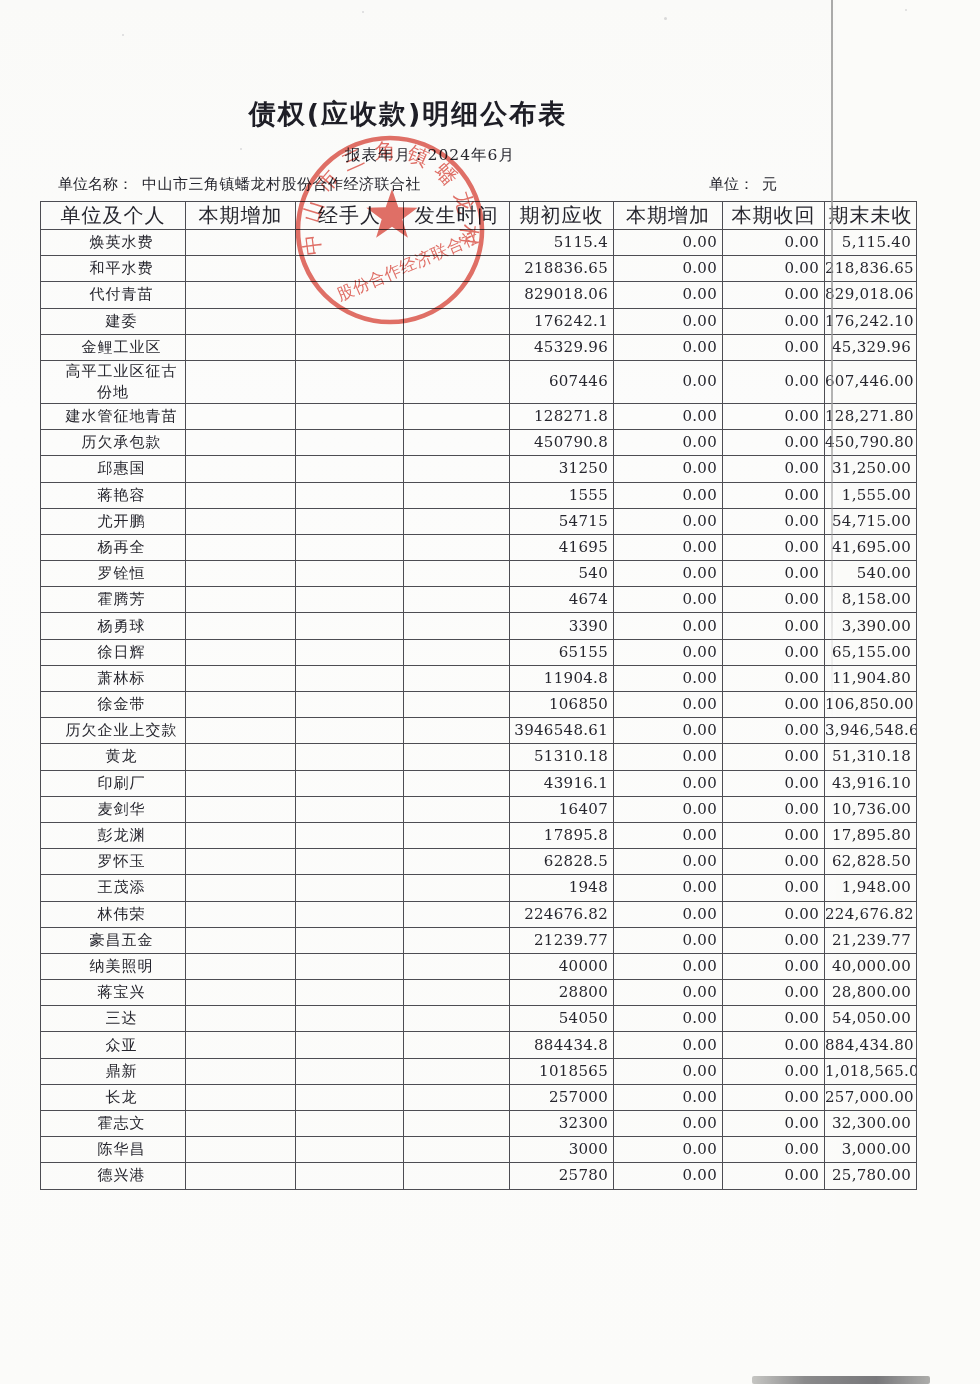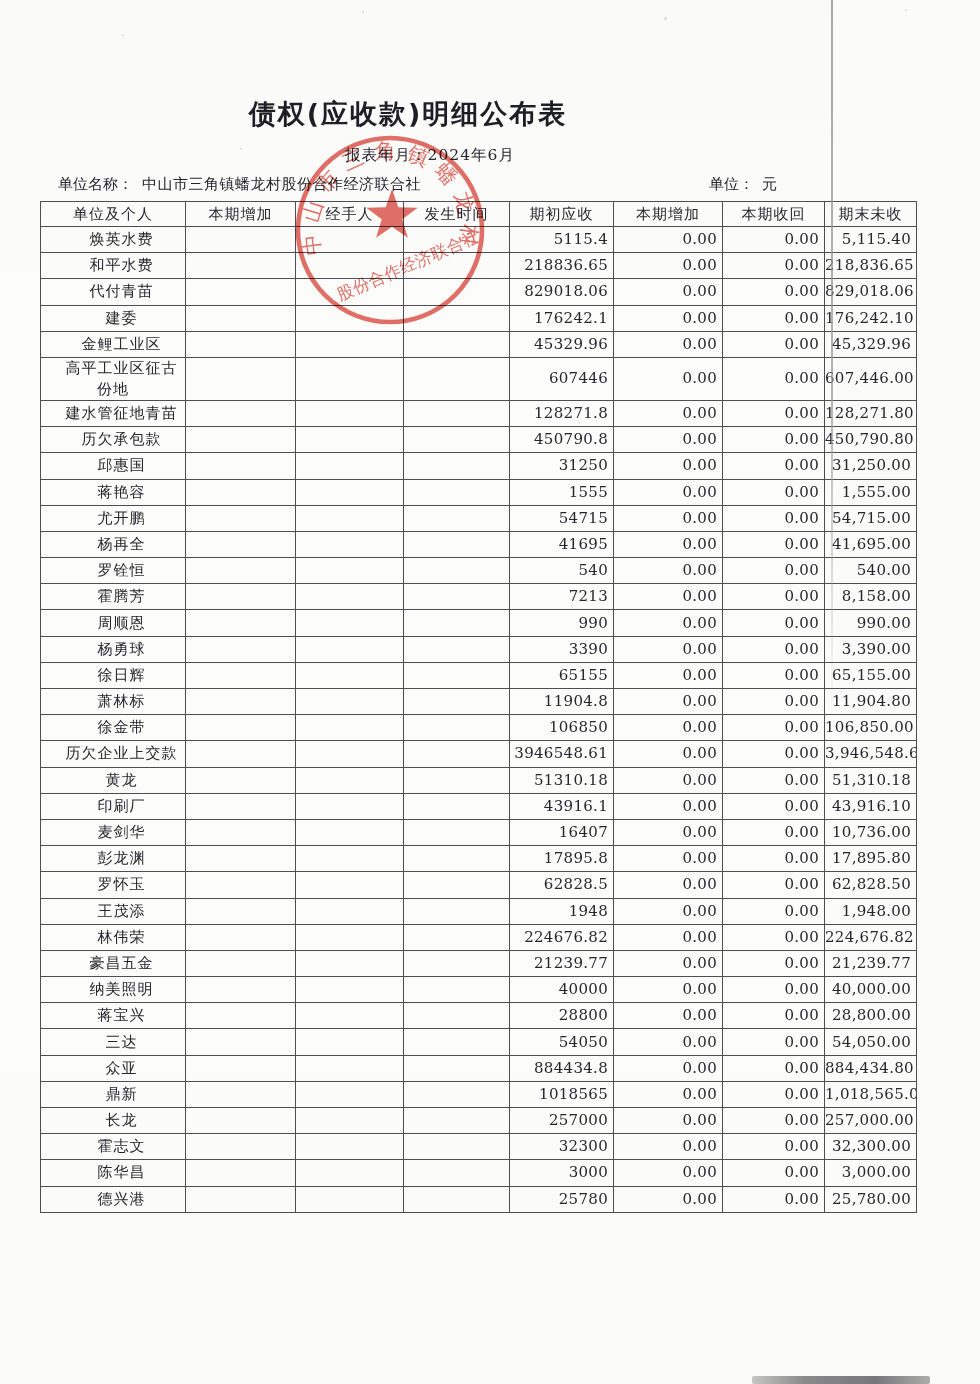--- a/index.html
+++ b/index.html
@@ -38,21 +38,21 @@
     border-collapse: collapse; table-layout: fixed;
     width: 876px;
     font-size: 15px; color: #26262e;
   }
   table.rec th, table.rec td {
     border: 1.5px solid #4d4d53;
     overflow: hidden; vertical-align: middle;
     font-weight: normal;
     padding: 0;
   }
-  table.rec th { height: 24px; text-align: center; letter-spacing: 1px; font-size: 15px; }
+  table.rec th { height: 24px; text-align: center; letter-spacing: 1px; font-size: 20px; }
   table.rec td { height: 25.2px; line-height: 21px; }
   table.rec td.c0 { text-align: center; text-indent: 17px; letter-spacing: 1px; }
   table.rec td.c4, table.rec td.c5, table.rec td.c6, table.rec td.c7 {
     text-align: right; padding-right: 5px; letter-spacing: 0.3px;
   }
 
   
   .stamp {
     position: absolute; left: 290px; top: 128px;
     width: 200px; height: 204px;
@@ -250,34 +250,24 @@
           <td class="c4">540</td>
           <td class="c5">0.00</td>
           <td class="c6">0.00</td>
           <td class="c7">540.00</td>
         </tr>
         <tr>
           <td class="c0">霍腾芳</td>
           <td class="c1"></td>
           <td class="c2"></td>
           <td class="c3"></td>
-          <td class="c4">7213</td>
+          <td class="c4">4674</td>
           <td class="c5">0.00</td>
           <td class="c6">0.00</td>
           <td class="c7">8,158.00</td>
-        </tr>
-        <tr>
-          <td class="c0">周顺恩</td>
-          <td class="c1"></td>
-          <td class="c2"></td>
-          <td class="c3"></td>
-          <td class="c4">990</td>
-          <td class="c5">0.00</td>
-          <td class="c6">0.00</td>
-          <td class="c7">990.00</td>
         </tr>
         <tr>
           <td class="c0">杨勇球</td>
           <td class="c1"></td>
           <td class="c2"></td>
           <td class="c3"></td>
           <td class="c4">3390</td>
           <td class="c5">0.00</td>
           <td class="c6">0.00</td>
           <td class="c7">3,390.00</td>

